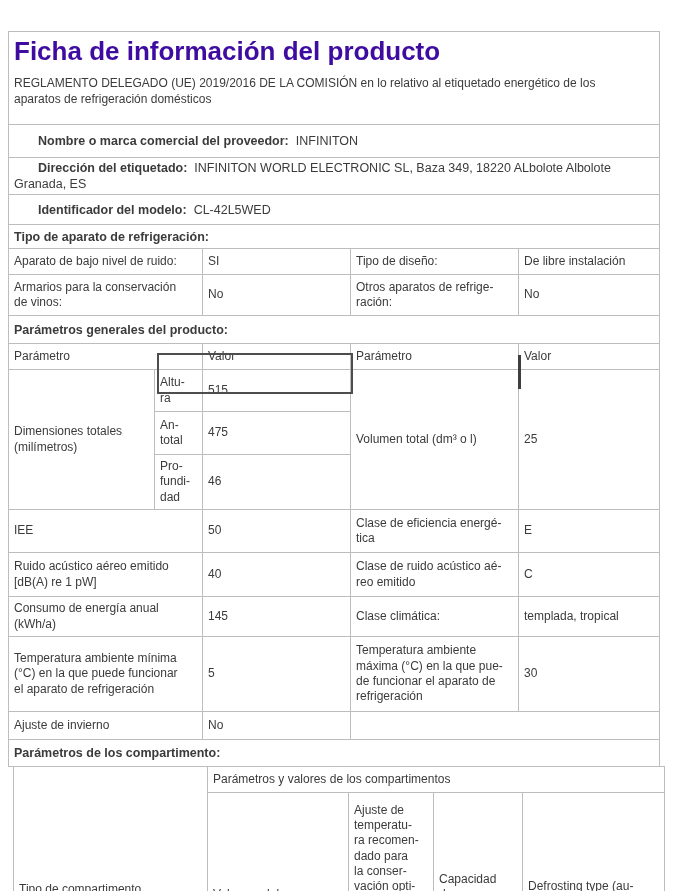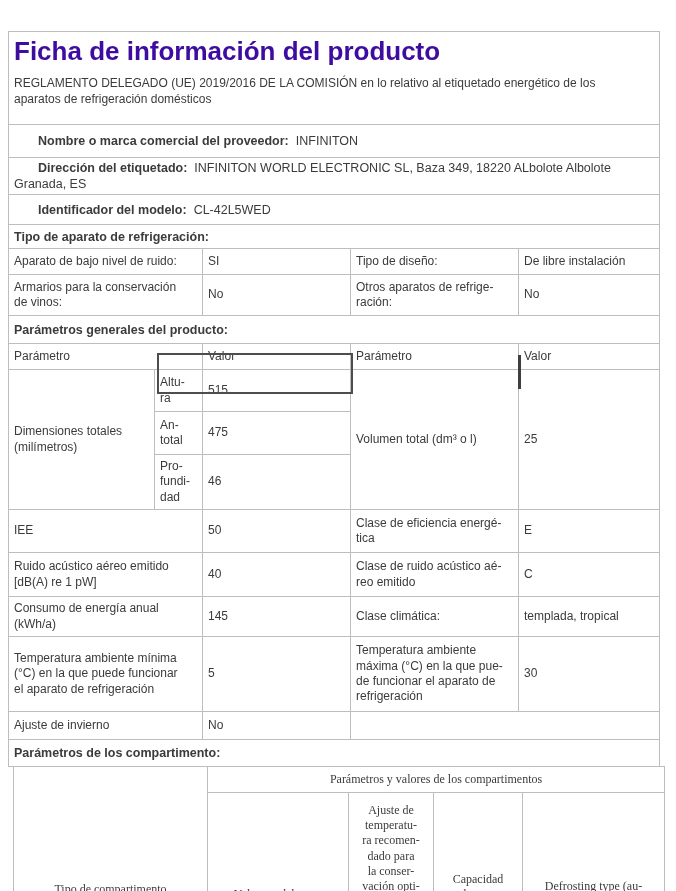--- a/index.html
+++ b/index.html
@@ -11,21 +11,21 @@
   html,body{margin:0;padding:0;background:#fff;}
   body{font-family:"Liberation Sans",sans-serif;color:var(--text);}
   .page{position:relative;width:676px;height:891px;overflow:hidden;background:#ffffff;}
   table.doc{border-collapse:collapse;table-layout:fixed;width:651px;margin:31px 0 0 8px;}
   table.comp{border-collapse:collapse;table-layout:fixed;width:651px;margin:-1px 0 0 13px;}
   td{border:1px solid var(--border);padding:2px 5px;font-size:12px;line-height:1.28;
      vertical-align:middle;color:var(--text);overflow:hidden;}
   .pl{white-space:pre-line;}
   .b{font-weight:bold;padding-left:24px;}
   .val{margin-left:7px;}
-  .center{text-align:center;font-family:Liberation Serif, serif;}
+  .center{text-align:left;}
   .suprow{font-size:12.5px;padding-left:5px;}
   h1{font-size:26px;line-height:1.1;color:var(--purple);margin:1px 0 9px 0;font-weight:bold;letter-spacing:0;}
   .reg{margin:0;font-size:12px;line-height:1.35;white-space:pre-line;}
   .titlecell{padding:4px 6px 6px 5px;vertical-align:top;}
   
   .sel-box{position:absolute;left:157px;top:353px;width:192px;height:37px;
            border:2px solid var(--seldark);pointer-events:none;}
   .caret{position:absolute;left:518px;top:355px;width:3px;height:34px;background:#3f3f3f;pointer-events:none;}
 </style>
 </head>

